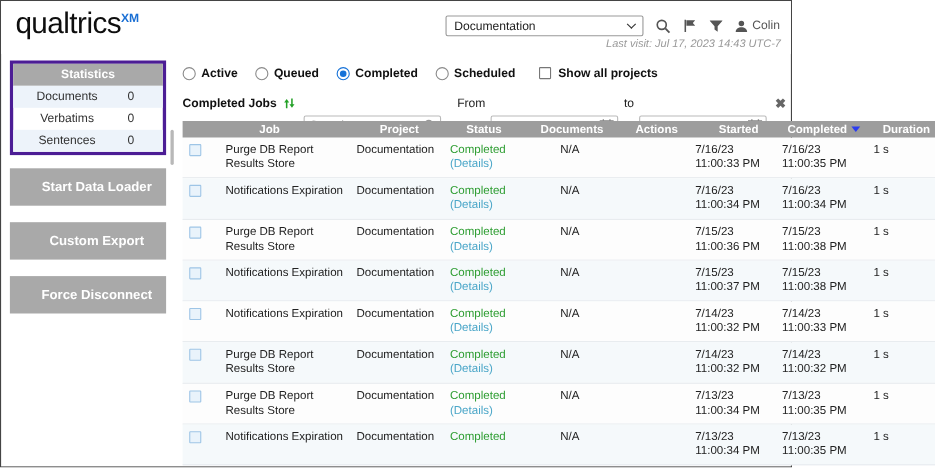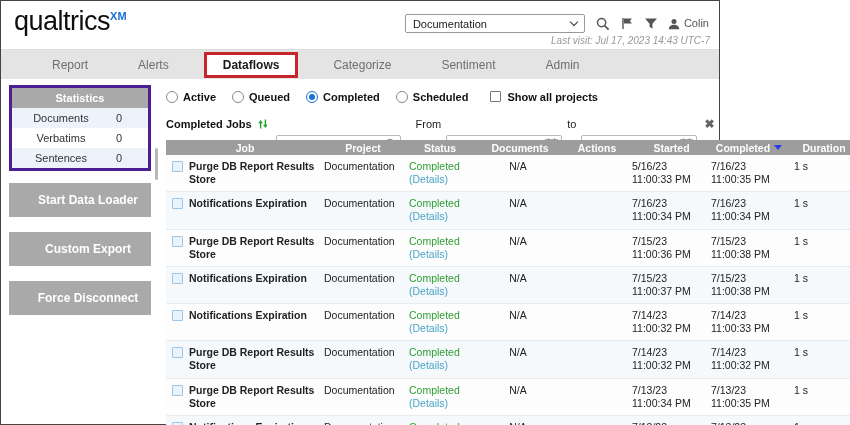--- a/index.html
+++ b/index.html
@@ -85,21 +85,21 @@
   .tr { display:flex; border-bottom:1px solid #e8ecef; align-items:flex-start; }
   .tr:nth-child(odd) { background:#fdfdfd; }
   .tr:nth-child(even) { background:#f5f9fb; }
   .td { font-size:10.5px; color:#222; padding:5px 4px 5px 0; line-height:1.25; }
   
   .c-job{width:158px;flex:0 0 158px;} .c-project{width:78px;flex:0 0 78px;}
   .c-status{width:76px;flex:0 0 76px;} .c-documents{width:84px;flex:0 0 84px;}
   .c-actions{width:70px;flex:0 0 70px;} .c-started{width:79px;flex:0 0 79px;}
   .c-completed{width:76px;flex:0 0 76px;} .c-duration{width:74px;flex:0 0 74px;}
 
-  .td.c-job { display:flex; gap:6px; padding-left:6px;font-weight:bold; }
+  .td.c-job { display:flex; gap:22px; padding-left:6px; }
   .row-cbx { width:11px; height:11px; flex:0 0 11px; border:1px solid #9ec5e6; background:#e9f3fb;
     border-radius:1px; margin-top:1px; cursor:pointer; }
   .td.c-status { padding-left:7px; }
   .td.c-documents, .td.c-actions { text-align:center; }
   .td.c-duration { padding-left:7px; }
   .status-ok { color:#2f9e33; }
   .lnk { color:#4aa6c8; cursor:pointer; }
 
   svg { display:block; }
 </style>
@@ -138,28 +138,20 @@
         <svg width="12" height="12" viewBox="0 0 12 12">
             <circle cx="6" cy="3.4" r="2.5" fill="#555"></circle>
             <path d="M0.8 11.2c0-2.9 2.3-4.4 5.2-4.4s5.2 1.5 5.2 4.4z" fill="#555"></path>
           </svg>
         <span class="username">Colin</span>
       </span>
     </div>
     <div class="last-visit">Last visit: Jul 17, 2023 14:43 UTC-7</div>
   </div>
 
-  <div class="navbar" id="navTabs">
-      <div class="tab">Report</div>
-      <div class="tab">Alerts</div>
-      <div class="tab active">Dataflows</div>
-      <div class="tab">Categorize</div>
-      <div class="tab">Sentiment</div>
-      <div class="tab">Admin</div>
-    </div>
 
   <div class="body">
 
     <div class="sidebar">
       <div class="stats-panel">
         <div class="stats-header">Statistics</div>
         <div id="statsRows">
             <div class="stats-row">
               <span class="s-label">Documents</span>
               <span class="s-value">0</span>
@@ -270,21 +262,21 @@
                 <span class="row-cbx"></span>
                 <span>Purge DB Report Results Store</span>
               </div>
               <div class="td c-project">Documentation</div>
               <div class="td c-status">
                 <div class="status-ok">Completed</div>
                 <div class="lnk">(Details)</div>
               </div>
               <div class="td c-documents">N/A</div>
               <div class="td c-actions"></div>
-              <div class="td c-started">5/16/23 11:00:33 PM</div>
+              <div class="td c-started">7/16/23 11:00:33 PM</div>
               <div class="td c-completed">7/16/23 11:00:35 PM</div>
               <div class="td c-duration">1 s</div>
             </div>
             <div class="tr">
               <div class="td c-job">
                 <span class="row-cbx"></span>
                 <span>Notifications Expiration</span>
               </div>
               <div class="td c-project">Documentation</div>
               <div class="td c-status">

